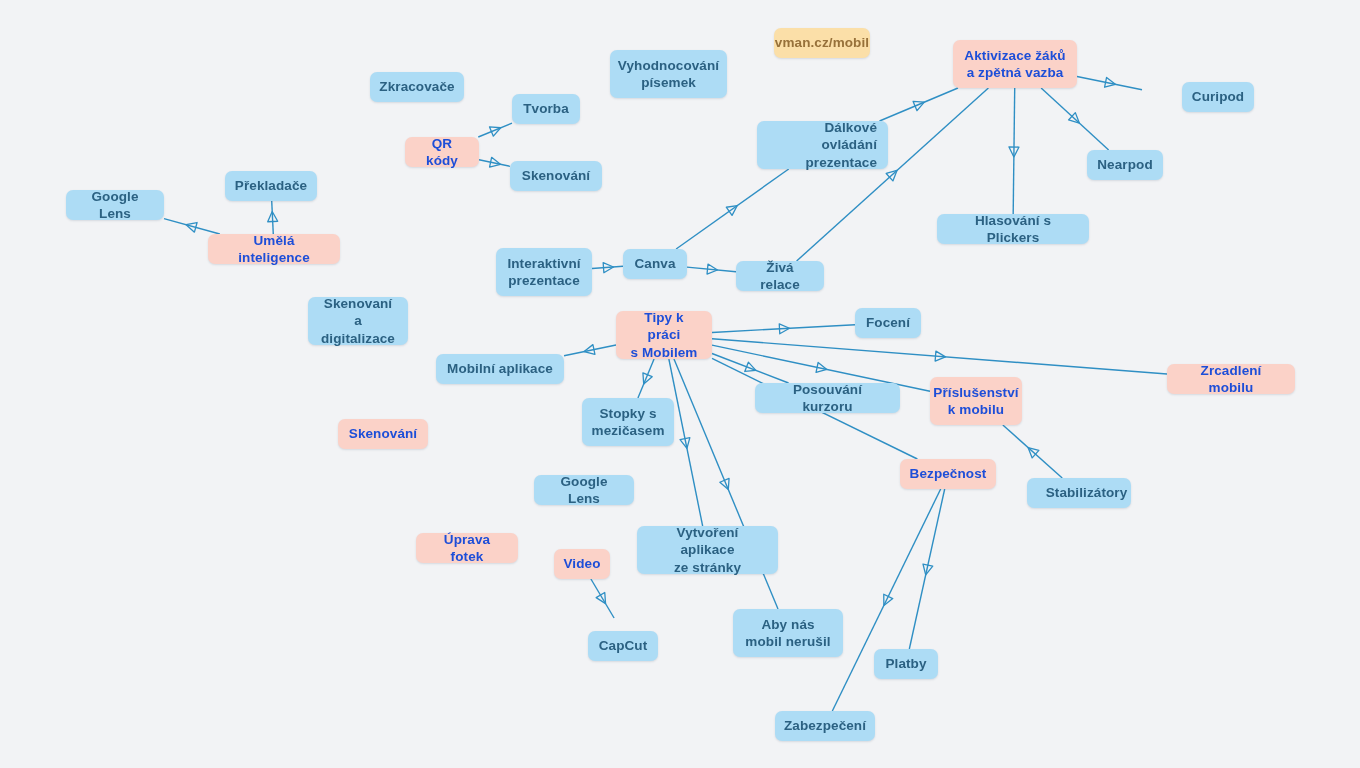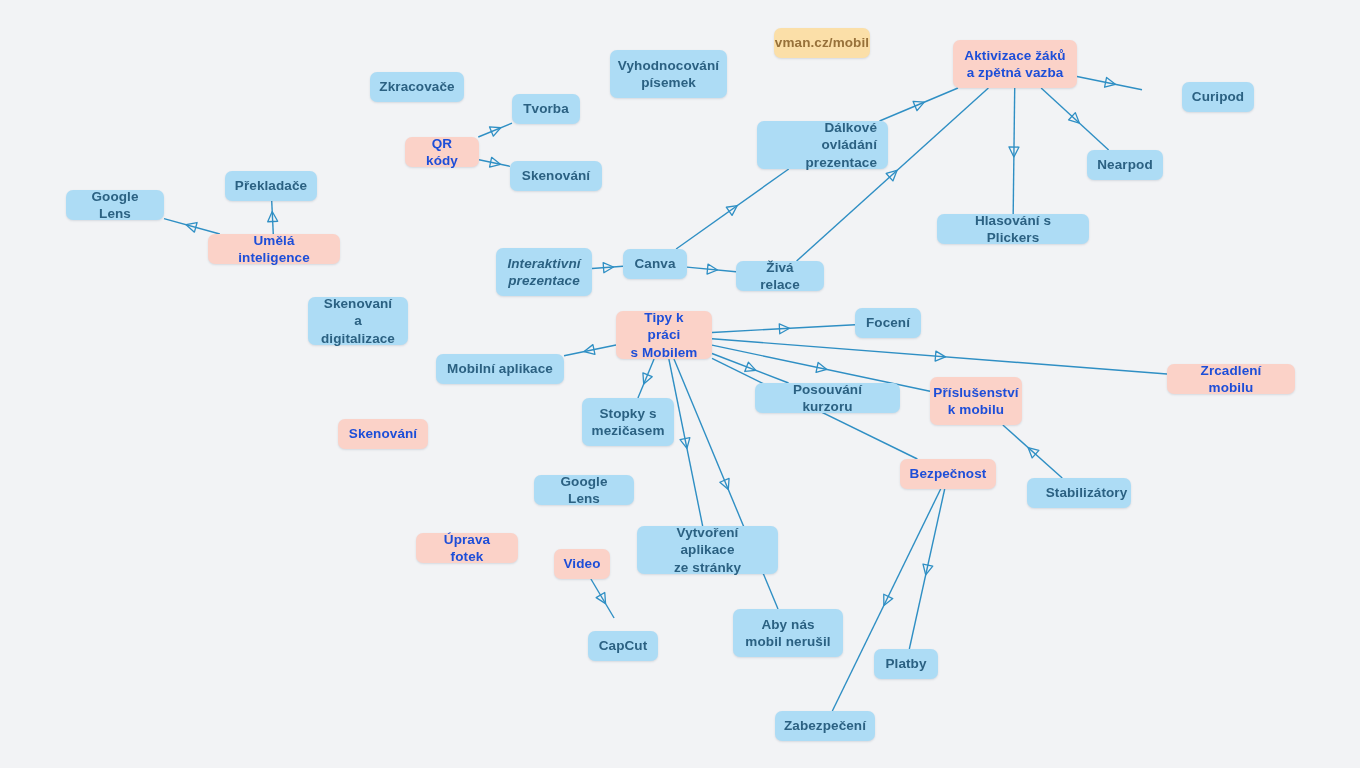--- a/index.html
+++ b/index.html
@@ -119,21 +119,21 @@
 písemek</div>
     <div class="node blue" style="left: 370px; top: 72px; width: 94px; height: 30px;">Zkracovače</div>
     <div class="node blue" style="left: 512px; top: 94px; width: 68px; height: 30px;">Tvorba</div>
     <div class="node pink" style="left: 405px; top: 137px; width: 74px; height: 30px;">QR kódy</div>
     <div class="node blue" style="left: 510px; top: 161px; width: 92px; height: 30px;">Skenování</div>
     <div class="node blue" style="left: 757px; top: 121px; width: 131px; height: 48px; text-align: right;">Dálkové ovládání
 prezentace</div>
     <div class="node blue" style="left: 225px; top: 171px; width: 92px; height: 30px;">Překladače</div>
     <div class="node blue" style="left: 66px; top: 190px; width: 98px; height: 30px;">Google Lens</div>
     <div class="node pink" style="left: 208px; top: 234px; width: 132px; height: 30px;">Umělá inteligence</div>
-    <div class="node blue" style="left: 496px; top: 248px; width: 96px; height: 48px; font-style: italic;">Interaktivní
+    <div class="node blue" style="left: 496px; top: 248px; width: 96px; height: 48px;">Interaktivní
 prezentace</div>
     <div class="node blue" style="left: 623px; top: 249px; width: 64px; height: 30px;">Canva</div>
     <div class="node blue" style="left: 736px; top: 261px; width: 88px; height: 30px;">Živá relace</div>
     <div class="node blue" style="left: 308px; top: 297px; width: 100px; height: 48px;">Skenovaní a
 digitalizace</div>
     <div class="node pink" style="left: 616px; top: 311px; width: 96px; height: 48px;">Tipy k práci
 s Mobilem</div>
     <div class="node blue" style="left: 855px; top: 308px; width: 66px; height: 30px;">Focení</div>
     <div class="node blue" style="left: 436px; top: 354px; width: 128px; height: 30px;">Mobilní aplikace</div>
     <div class="node pink" style="left: 1167px; top: 364px; width: 128px; height: 30px;">Zrcadlení mobilu</div>

